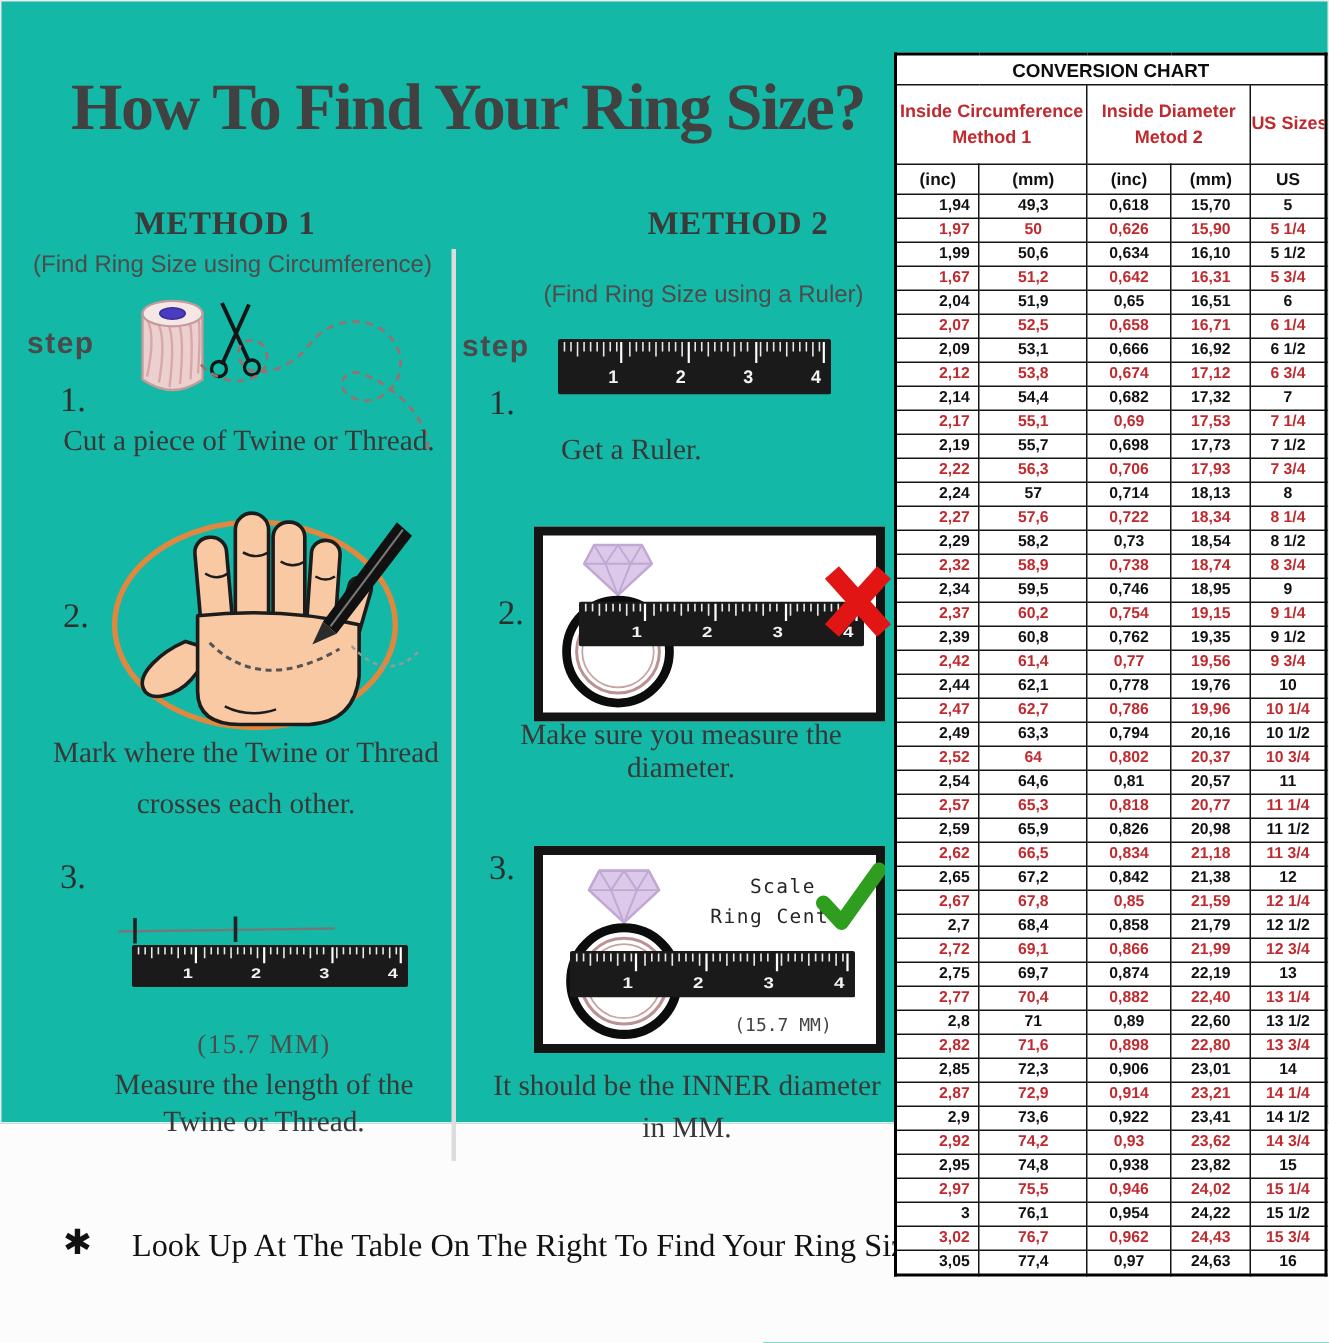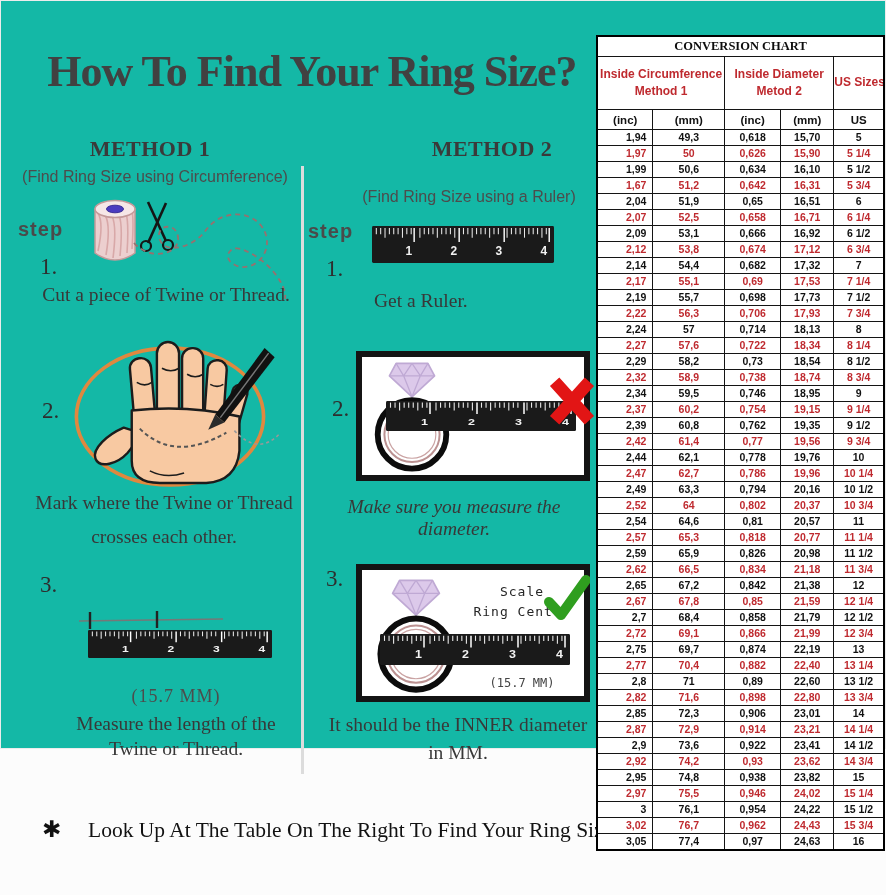--- a/index.html
+++ b/index.html
@@ -24,21 +24,21 @@
   .caption{font-size:19.5px;color:#383838;}
   .meas{font-size:18px;color:#4c4c4c;letter-spacing:1px;}
 
   .illus-box{border:6px solid #141414;background:#fff;}
   .scale-note{font-size:13px;line-height:1.55;color:#262626;letter-spacing:1px;}
   .meas-small{font-size:12px;color:#444;}
 
   .conv{position:absolute;left:596px;top:35px;width:289px;border-collapse:collapse;
         border:2px solid #000;table-layout:fixed;background:#fff;}
   .conv th,.conv td{border:1px solid #141414;padding:0;font-weight:700;overflow:hidden;white-space:nowrap;}
-  .conv .t-title th{font-size:12.5px;height:19px;color:#0d0d0d;text-align:center;font-family:Liberation Serif, serif;}
+  .conv .t-title th{font-size:12.5px;height:19px;color:#0d0d0d;text-align:center;}
   .conv .t-group th{font-size:12px;line-height:1.45;height:52px;color:var(--red);text-align:center;}
   .conv .t-sub th{font-size:11.5px;height:19px;color:#111;text-align:center;}
   .conv tbody td{font-size:10.5px;line-height:15px;height:15px;color:#111;text-align:center;}
   .conv tbody td:first-child{text-align:right;padding-right:6px;margin-top:40px;}
   .conv tbody tr.red td{color:var(--red);}
 
   .footer-mark{font-family:"DejaVu Sans",sans-serif;font-size:23px;font-weight:bold;color:#111;}
   .footer-text{font-size:21.5px;color:#121212;}
 </style>
 </head>
@@ -268,21 +268,21 @@
         <text x="82" y="30" font-family="Liberation Sans, sans-serif" font-size="12.5" font-weight="bold" fill="#f2f2f2">2</text>
         <line x1="138" y1="2" x2="138" y2="16.5" stroke="#fff" stroke-width="1.5"></line>
         <text x="129" y="30" font-family="Liberation Sans, sans-serif" font-size="12.5" font-weight="bold" fill="#f2f2f2">3</text>
         <line x1="185" y1="2" x2="185" y2="16.5" stroke="#fff" stroke-width="1.5"></line>
         <text x="176" y="30" font-family="Liberation Sans, sans-serif" font-size="12.5" font-weight="bold" fill="#f2f2f2">4</text>
       </svg>
     <svg class="abs" style="left:184px;top:16px;" width="52" height="56" viewBox="0 0 50 58">
       <path d="M7,9 L43,49 M43,9 L7,49" stroke="var(--xred)" stroke-width="13" stroke-linecap="butt"></path>
     </svg>
   </div>
-  <div class="abs serif center caption" style="left:320px;width:268px;top:496px;font-style:italic;">Make sure you measure the diameter.</div>
+  <div class="abs serif center caption" style="left:320px;width:268px;top:480px;">Make sure you measure the diameter.</div>
 
   <div class="abs serif step-num" style="left:326px;top:566px;">3.</div>
   <div class="abs illus-box" style="left:356px;top:564px;width:222px;height:126px;">
     <svg class="abs ring-svg" style="left:6px;top:0;" width="96" height="130" viewBox="0 0 110 150">
         <polygon points="36,12 74,12 82,27 55,52 28,27" fill="#dcc9ea" stroke="#bfa9d4" stroke-width="2" stroke-linejoin="round"></polygon>
         <path d="M28,27 L82,27 M36,12 L45,27 M74,12 L65,27 M55,12 L45,27 M55,12 L65,27 M45,27 L55,52 M65,27 L55,52" stroke="#bfa9d4" stroke-width="1.5" fill="none"></path>
         <circle cx="55" cy="97" r="41" fill="none" stroke="#0c0c0c" stroke-width="7"></circle>
         <circle cx="55" cy="97" r="33" fill="none" stroke="#bb9191" stroke-width="2.4"></circle>
         <circle cx="55" cy="97" r="28.5" fill="none" stroke="#caa3a3" stroke-width="1.4"></circle>
       </svg>

